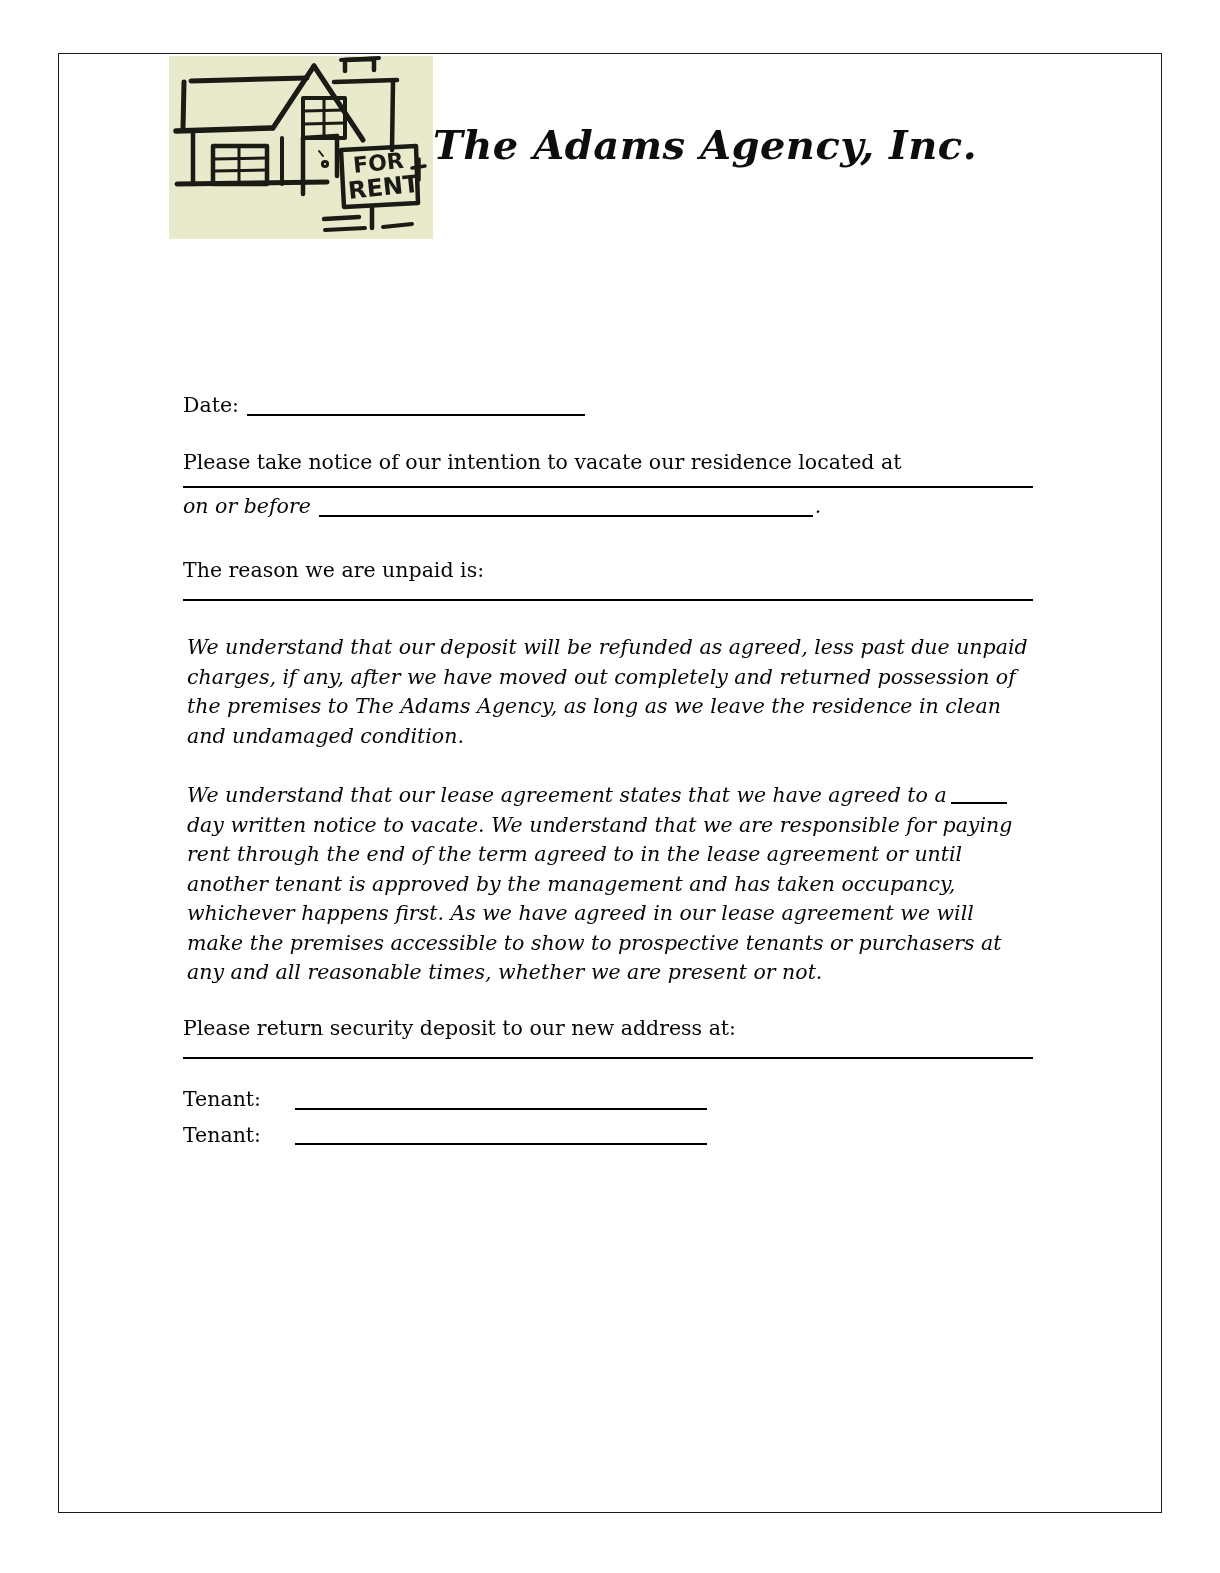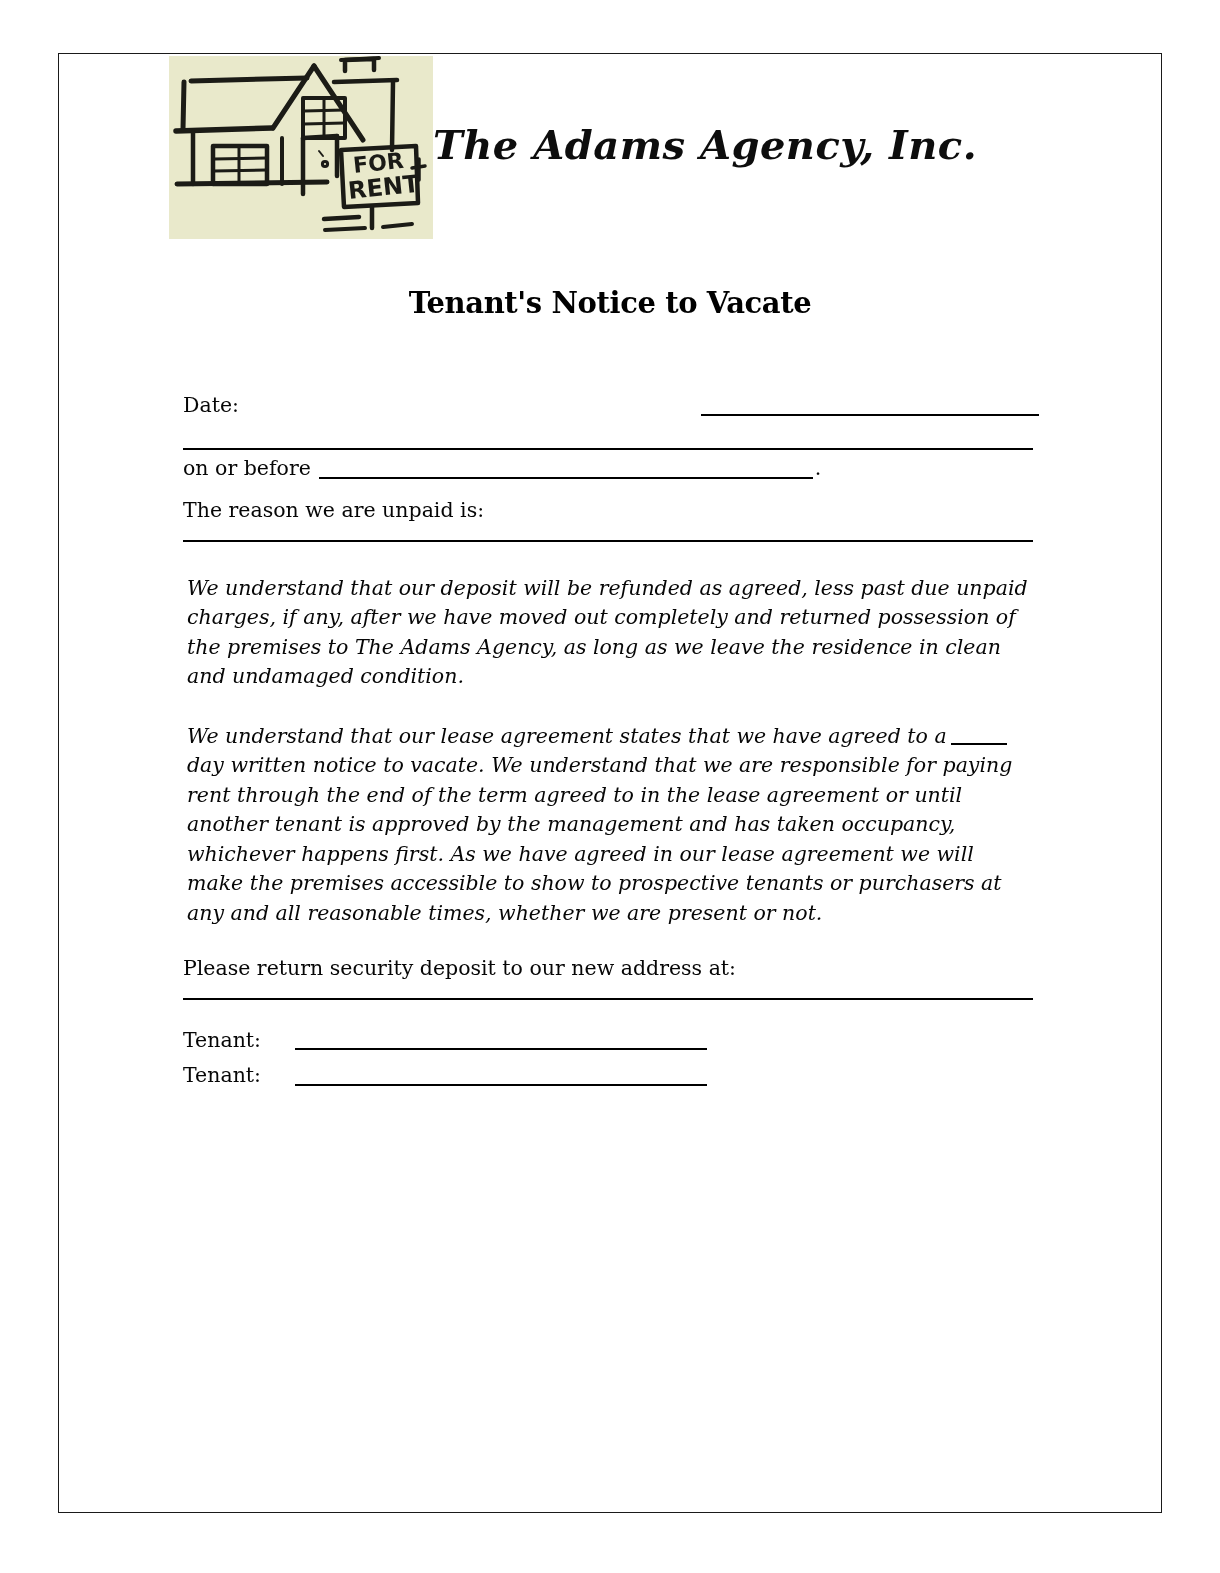--- a/index.html
+++ b/index.html
@@ -90,38 +90,37 @@
     font-size: 20.5px;
     line-height: 29.5px;
     color: #060606;
   }
 
   .field-row {
     display: flex;
     align-items: flex-end;
     margin-bottom: 27px;
     white-space: nowrap;
-    justify-content: space-between;
   }
   .field-label { flex: 0 0 auto; }
   .blank-line {
     display: inline-block;
     border-bottom: 2.4px solid #000;
     height: 0;
     margin-left: 8px;
     margin-bottom: 5px;
   }
   .blank-date  { width: 338px; }
   .blank-to    { width: 358px; }
 
   .para {
     margin: 0 0 4px 0;
     text-align: left;
   }
-  .para.spaced { margin-bottom: 13px; }
+  .para.spaced { margin-bottom: 34px; font-style: italic; }
 
   .rule {
     border-bottom: 2.6px solid #000;
     height: 0;
     width: 850px;
     margin: 14px 0 6px 0;
   }
   .rule.tight { margin: 9px 0 4px 0; }
 
   .inline-blank {
@@ -228,30 +227,30 @@
         </g>
 
         <text x="185" y="117" font-family="DejaVu Sans, sans-serif" font-size="22" font-weight="bold" fill="#1b1b16" transform="rotate(-6 185 117)">FOR</text>
         <text x="180" y="143" font-family="DejaVu Sans, sans-serif" font-size="24" font-weight="bold" fill="#1b1b16" transform="rotate(-6 180 143)">RENT</text>
       </svg>
     </div>
 
     <div id="company-name">The Adams Agency, Inc.</div>
   </div>
 
-  <div id="doc-title">Tenant's Notice to Vacate</div>
 
   <div id="body-content">
 
     <div class="field-row">
       <span class="field-label">Date:</span>
       <span class="blank-line blank-date"></span>
     </div>
 
 
+    <p class="para">Please take notice of our intention to vacate our residence located at</p>
     <div class="rule tight"></div>
 
     <p class="para spaced">
       <span>on or before</span><span class="onbefore-line"></span><span>.</span>
     </p>
 
     <p class="para">The reason we are unpaid is:</p>
     <div class="rule"></div>
 
     <div class="gap-md"></div>

